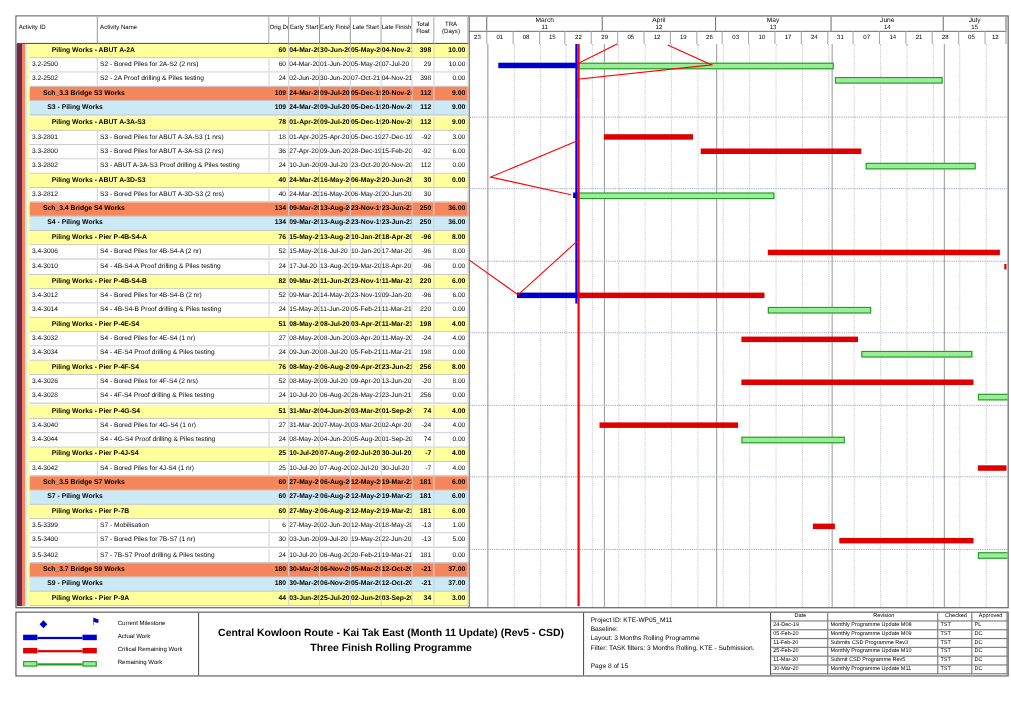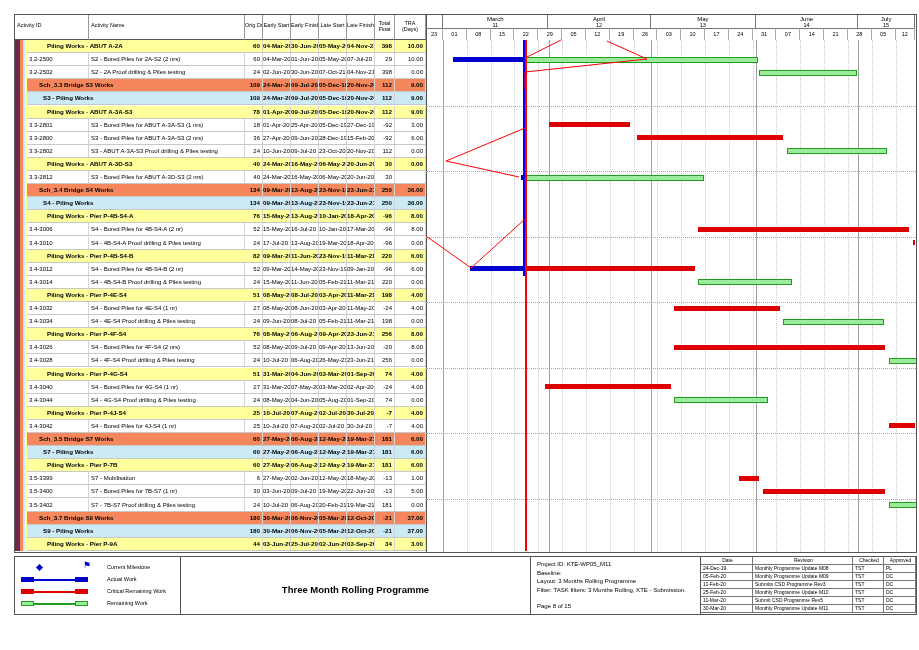--- a/index.html
+++ b/index.html
@@ -630,21 +630,22 @@
         <div class="leg-lab">Critical Remaining Work</div>
       </div>
       <div class="leg-item" style="top: 40px;">
         <div class="leg-rect" style="left: 6px; background: rgb(156, 235, 156); border: 1px solid rgb(31, 158, 31);"></div>
         <div class="leg-rect" style="left: 60px; background: rgb(156, 235, 156); border: 1px solid rgb(31, 158, 31);"></div>
         <div class="leg-line" style="left: 19px; width: 41px; background: rgb(31, 158, 31);"></div>
         <div class="leg-lab">Remaining Work</div>
       </div>
     </div>
   <div id="title-box" class="fbox" style="left:166px;width:350px;border-right:1px solid #555;">
-    <div class="title-line" style="top:27px;">Three Month Rolling Programme</div>
+    <div class="title-line" style="top:13px;">Central Kowloon Route - Kai Tak East (Month 11 Update) (Rev5 - CSD)</div>
+    <div class="title-line" style="top:27px;">Three Finish Rolling Programme</div>
   </div>
   <div id="info-box" class="fbox" style="left:516px;width:170px;border-right:1px solid #555;">
       <div class="info-line" style="top: 4px;">Project ID: KTE-WP05_M11</div>
       <div class="info-line" style="top: 12.5px;">Baseline:</div>
       <div class="info-line" style="top: 21px;">Layout: 3 Months Rolling Programme</div>
       <div class="info-line" style="top: 29.5px;">Filter: TASK filters: 3 Months Rolling, KTE - Submission.</div>
       <div class="info-line" style="top: 46px;">Page 8 of 15</div>
     </div>
   <div id="rev-box" class="fbox" style="left:686px;width:215px;">
       <div class="rev-cell" style="left: 0px; width: 52px; top: 0px; height: 8px; text-align: center;">Date</div>

